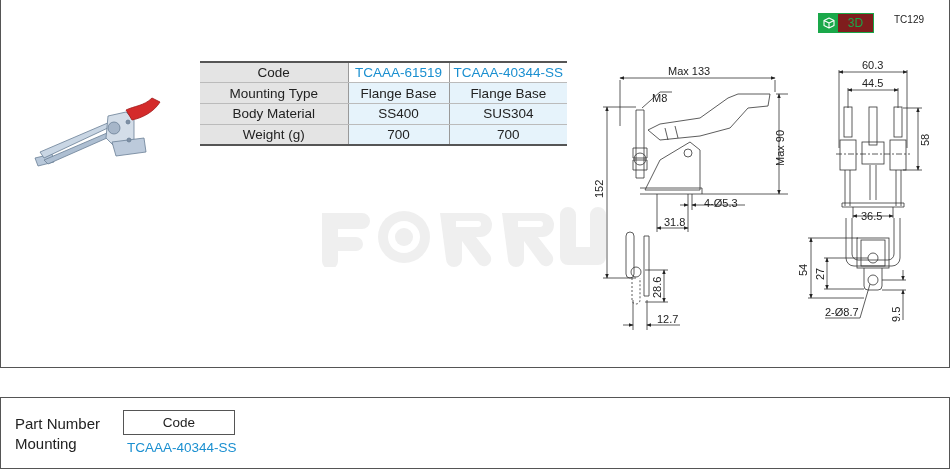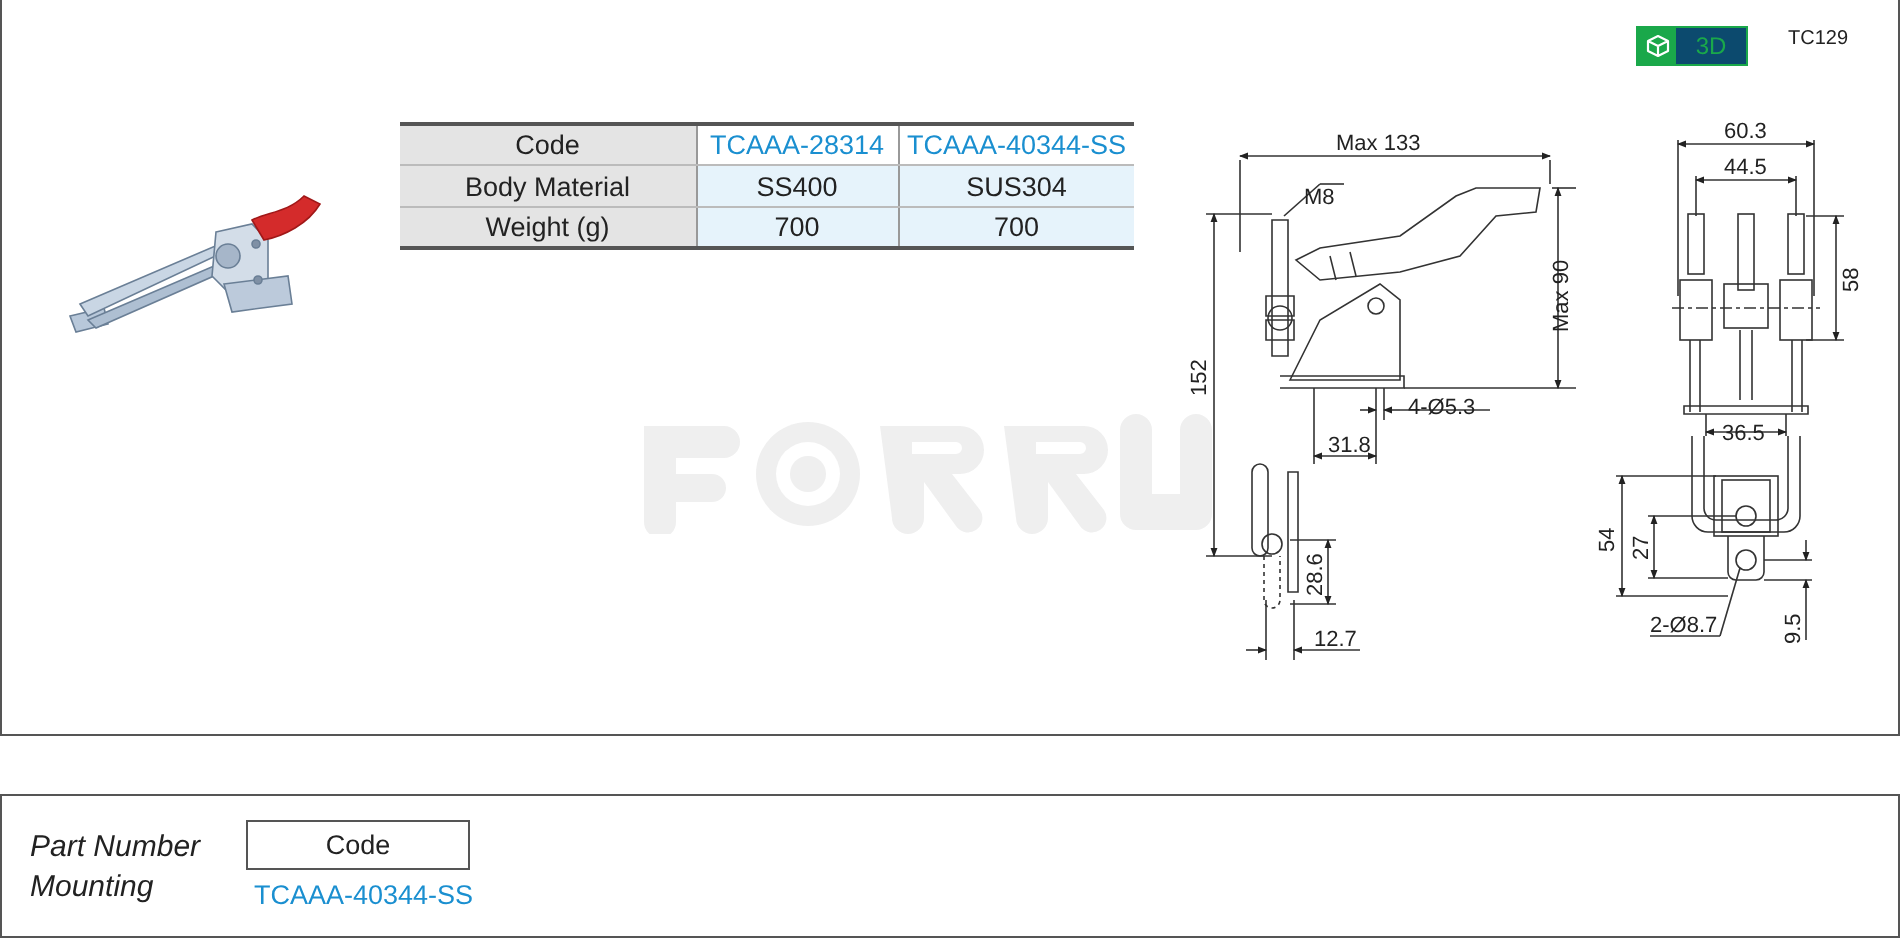--- a/index.html
+++ b/index.html
@@ -10,21 +10,21 @@
     position: absolute; left: 0; top: -1px; width: 950px; height: 369px;
     border: 1.5px solid #555; border-top: none; background: #fff;
   }
   .panel-bottom {
     position: absolute; left: 0; top: 397px; width: 950px; height: 72px;
     border: 1.5px solid #555; background: #fff;
   }
 
   .badge-3d {
     position: absolute; left: 818px; top: 13px; width: 56px; height: 20px;
-    border: 1.5px solid #1aa84a; display: flex; cursor: pointer; background: #0c4a6e;
+    border: 1.5px solid #1aa84a; display: flex; cursor: pointer; background: #7f1d1d;
   }
   .badge-3d .icon-box {
     width: 19px; height: 100%; background: #1aa84a; display: flex; align-items: center; justify-content: center;
   }
   .badge-3d .label {
     flex: 1; display: flex; align-items: center; justify-content: center;
     font-size: 12px; color: #1aa84a;
   }
   .model-code {
     position: absolute; left: 894px; top: 14px; font-size: 10px; color: #222;
@@ -48,21 +48,21 @@
   table.spec tr.code-row td.v1, table.spec tr.code-row td.v2 { background: #fff; color: #1a8fd0; }
 
   .watermark {
     position: absolute; left: 322px; top: 207px; width: 300px; height: 60px; opacity: 0.55;
   }
 
   .drawing { position: absolute; left: 0; top: 0; width: 950px; height: 368px; pointer-events: none; }
   .drawing text { font-family: "Liberation Sans", sans-serif; font-size: 11px; fill: #222; }
 
   .pn-title {
-    position: absolute; left: 15px; top: 414px; font-size: 15px; line-height: 20px; color: #222; font-style: italic;
+    position: absolute; left: 15px; top: 414px; font-size: 15px; line-height: 20px; color: #222;
   }
   .pn-box {
     position: absolute; left: 123px; top: 410px; width: 112px; height: 25px;
     border: 1px solid #555; display: flex; align-items: center; justify-content: center;
     font-size: 13.5px; background: #fff;
   }
   .pn-value {
     position: absolute; left: 127px; top: 440px; font-size: 13.5px; color: #1a8fd0;
   }
 </style>
@@ -93,22 +93,27 @@
     <circle cx="98" cy="26" r="2" fill="#7f90a5"></circle>
     <circle cx="99" cy="44" r="2" fill="#7f90a5"></circle>
   </g>
   <path d="M96,14 C104,10 114,10 122,2 L130,6 C124,16 112,22 102,24 Z" fill="#d42b2b" stroke="#a01818" stroke-width="0.8"></path>
 </svg>
 
 <table class="spec">
   <tbody>
       <tr class="code-row">
     <td class="lbl">Code</td>
-    <td class="v1">TCAAA-28314</td>
+    <td class="v1">TCAAA-61519</td>
     <td class="v2">TCAAA-40344-SS</td>
+  </tr>
+  <tr>
+    <td class="lbl">Mounting Type</td>
+    <td class="v1">Flange Base</td>
+    <td class="v2">Flange Base</td>
   </tr>
   <tr>
     <td class="lbl">Body Material</td>
     <td class="v1">SS400</td>
     <td class="v2">SUS304</td>
   </tr>
   <tr>
     <td class="lbl">Weight (g)</td>
     <td class="v1">700</td>
     <td class="v2">700</td>

